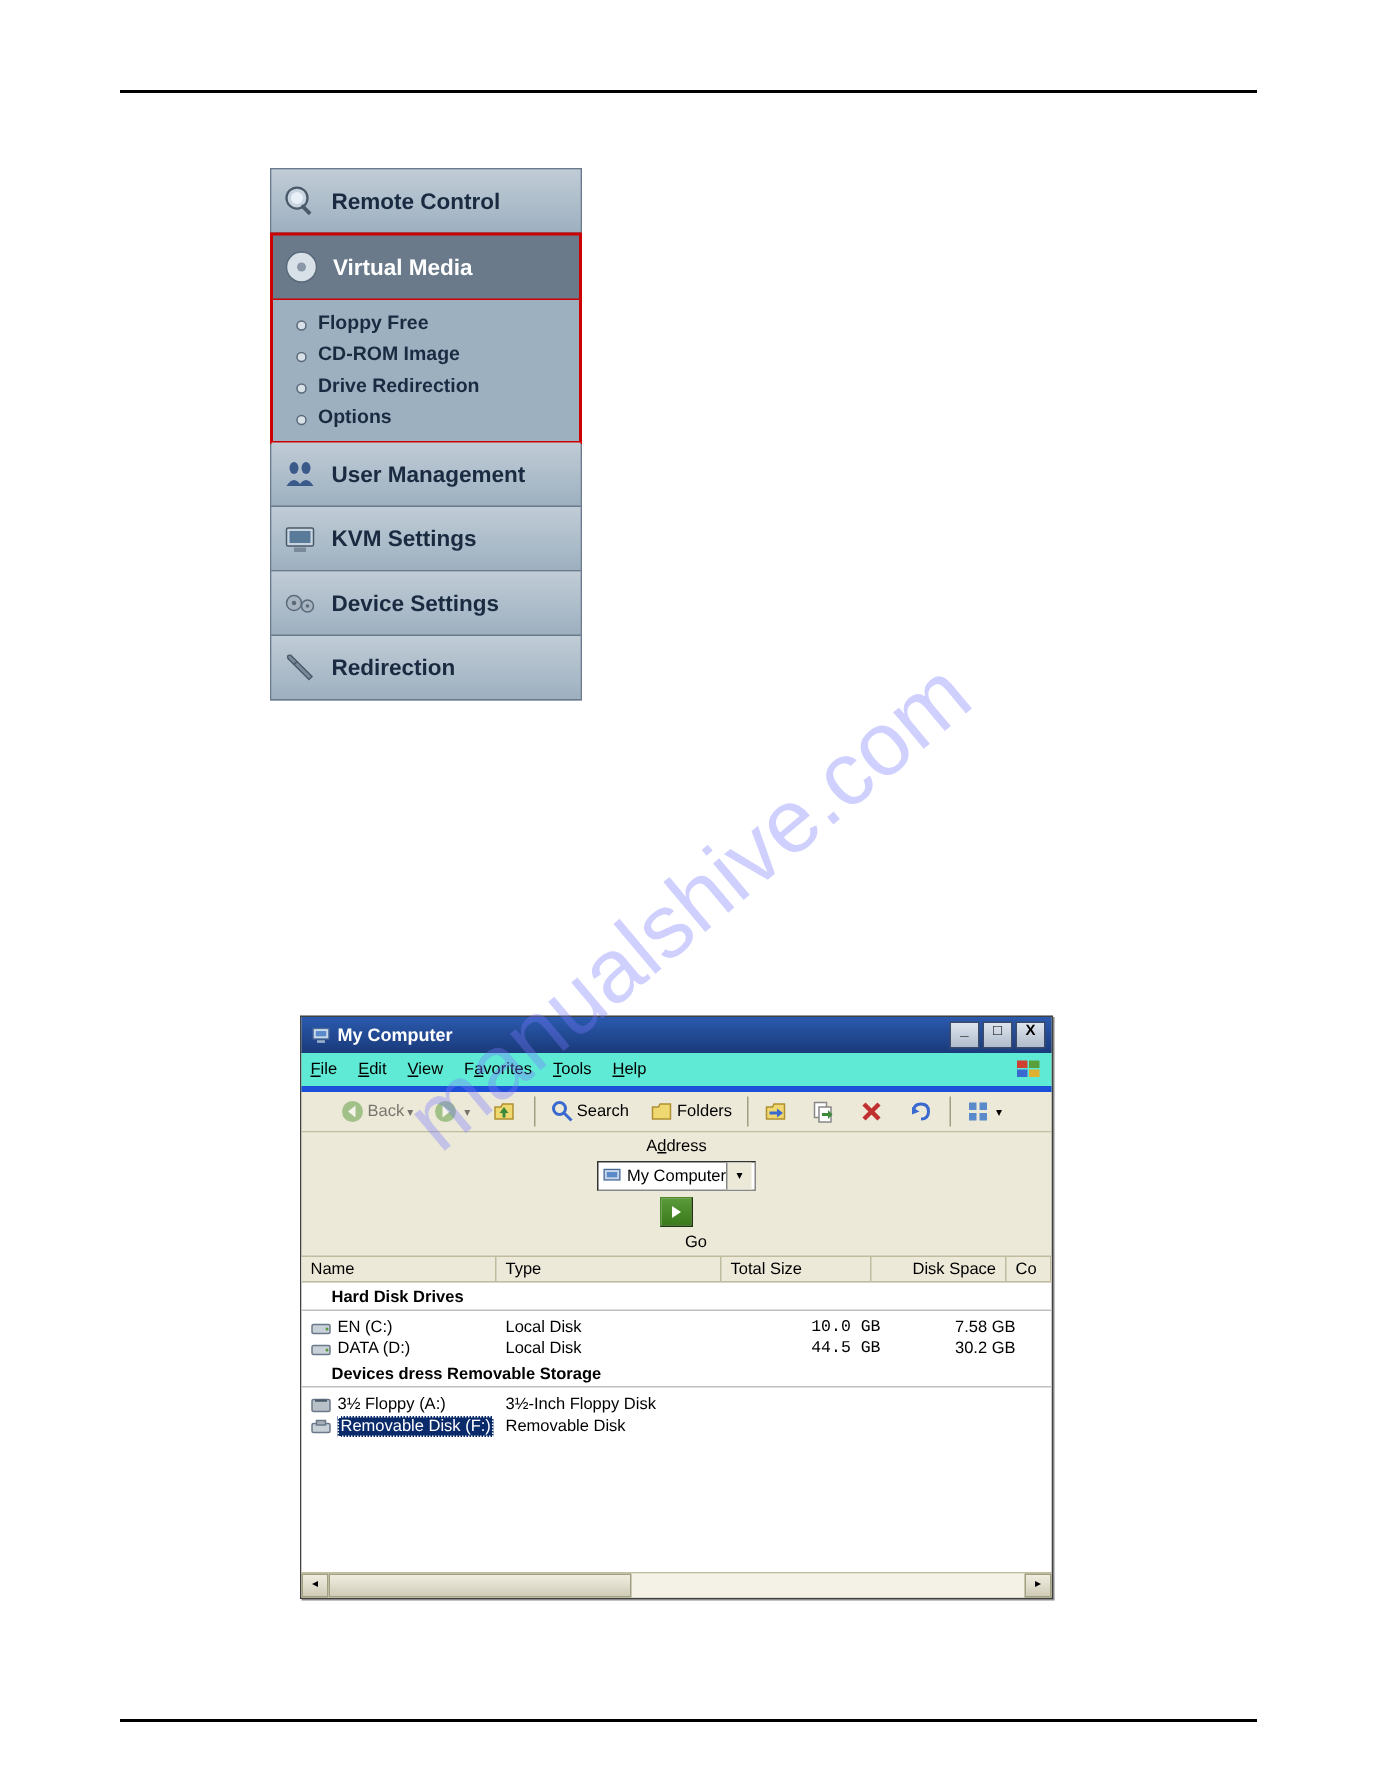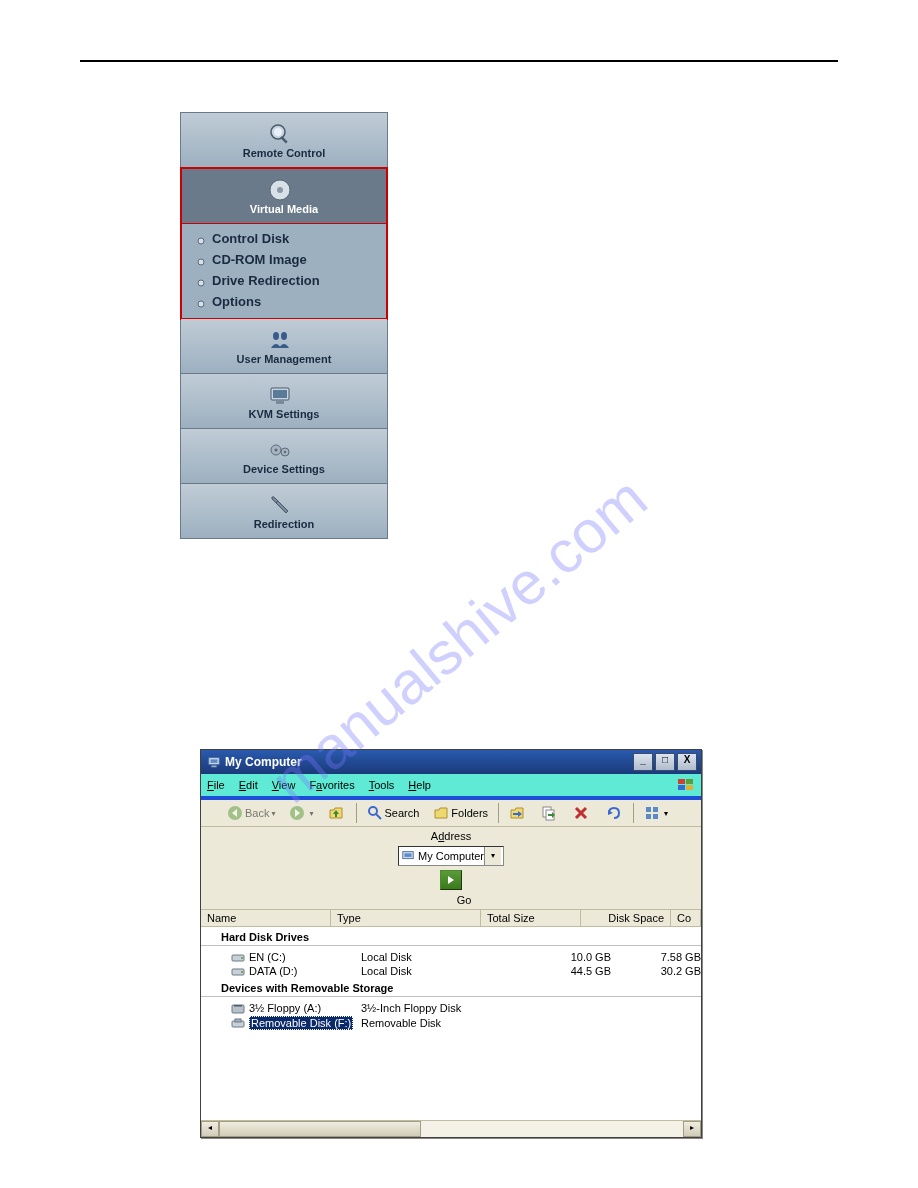--- a/index.html
+++ b/index.html
@@ -41,25 +41,24 @@
   margin-left: 100px;
   border: 1px solid #6a7a8a;
   background: #9db0c0;
 }
 .sidebar-section {
   border-bottom: 1px solid #6a7a8a;
   background: linear-gradient(#c0ccd6, #9db0c0);
   padding: 8px 6px;
   display: flex;
   align-items: center;
-  font-size: 11px;
+  font-size: 15px;
   font-weight: bold;
   color: #1a2a40;
   cursor: pointer;
-  flex-direction: column;
 }
 .sidebar-section .icon-box {
   width: 26px;
   height: 26px;
   margin-right: 8px;
   display: flex;
   align-items: center;
   justify-content: center;
   flex-shrink: 0;
 }
@@ -228,30 +227,29 @@
   color: #000;
   padding: 4px 6px 2px 20px;
   border-bottom: 1px solid #c0c0c0;
   margin-bottom: 4px;
 }
 .mc-row {
   display: flex;
   align-items: center;
   font-size: 11px;
   padding: 1px 0;
-  justify-content: flex-end;
 }
 .mc-row .row-name {
   flex: 0 0 130px;
   padding-left: 6px;
   display: flex;
   align-items: center;
 }
 .mc-row .row-type { flex: 0 0 150px; }
-.mc-row .row-size { flex: 0 0 100px; text-align: right; }
+.mc-row .row-size { flex: 0 0 100px; text-align: right; font-family: Liberation Mono, monospace; }
 .mc-row .row-free { flex: 0 0 90px; text-align: right; }
 .drive-icon { width: 14px; height: 12px; margin-right: 4px; }
 .mc-row.selected .row-name .name-text {
   background: #0a2a6a;
   color: #fff;
   border: 1px dotted #fff;
   padding: 0 1px;
 }
 .mc-scrollbar {
   background: #ece9d8;
@@ -306,21 +304,21 @@
             <circle cx="12" cy="12" r="3" fill="#8a98a8"></circle>
           </svg>
       </span>
       <span>Virtual Media</span>
     </div>
     <div class="submenu">
       <div class="submenu-item">
         <span class="bullet"><svg viewBox="0 0 10 10" width="10" height="10">
               <circle cx="5" cy="5" r="3" fill="#d8e0e8" stroke="#5a6a7a"></circle>
             </svg></span>
-        <span>Control Disk</span>
+        <span>Floppy Free</span>
       </div>
       <div class="submenu-item">
         <span class="bullet"><svg viewBox="0 0 10 10" width="10" height="10">
               <circle cx="5" cy="5" r="3" fill="#d8e0e8" stroke="#5a6a7a"></circle>
             </svg></span>
         <span>CD-ROM Image</span>
       </div>
       <div class="submenu-item">
         <span class="bullet"><svg viewBox="0 0 10 10" width="10" height="10">
               <circle cx="5" cy="5" r="3" fill="#d8e0e8" stroke="#5a6a7a"></circle>
@@ -532,21 +530,21 @@
                 <rect x="1" y="4" width="12" height="6" rx="1" fill="#c8d0d8" stroke="#6a7a8a"></rect>
                 <circle cx="11" cy="7" r="1" fill="#5a9a3a"></circle>
               </svg></span>
             <span class="name-text">DATA (D:)</span>
           </span>
         <span class="row-type">Local Disk</span>
         <span class="row-size">44.5 GB</span>
         <span class="row-free">30.2 GB</span>
       </div>
 
-      <div class="mc-group">Devices with Removable Storage</div>
+      <div class="mc-group">Devices dress Removable Storage</div>
       <div class="mc-row">
         <span class="row-name">
             <span class="drive-icon"><svg viewBox="0 0 14 12" width="14" height="12">
                 <rect x="1" y="3" width="12" height="8" rx="1" fill="#b8c0c8" stroke="#6a7a8a"></rect>
                 <rect x="3" y="3" width="8" height="1.5" fill="#4a5a6a"></rect>
               </svg></span>
             <span class="name-text">3½ Floppy (A:)</span>
           </span>
         <span class="row-type">3½-Inch Floppy Disk</span>
         <span class="row-size"></span>

